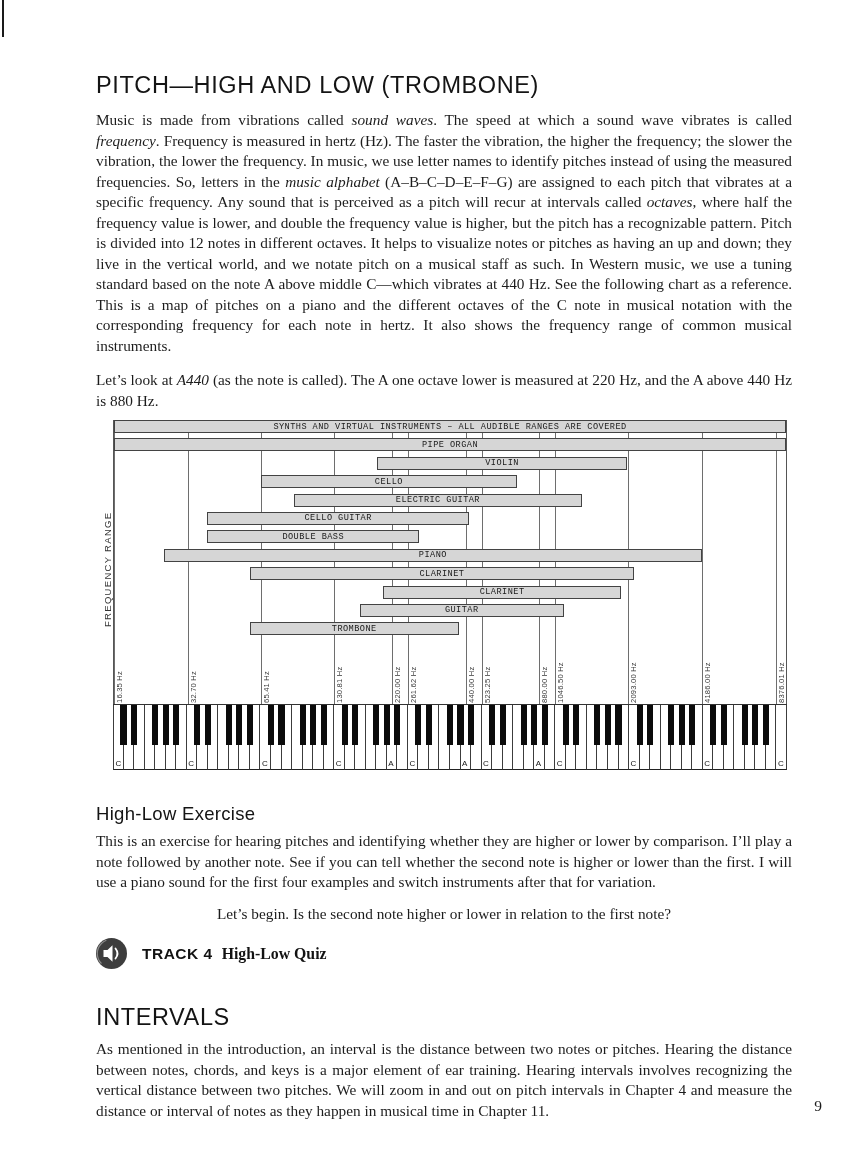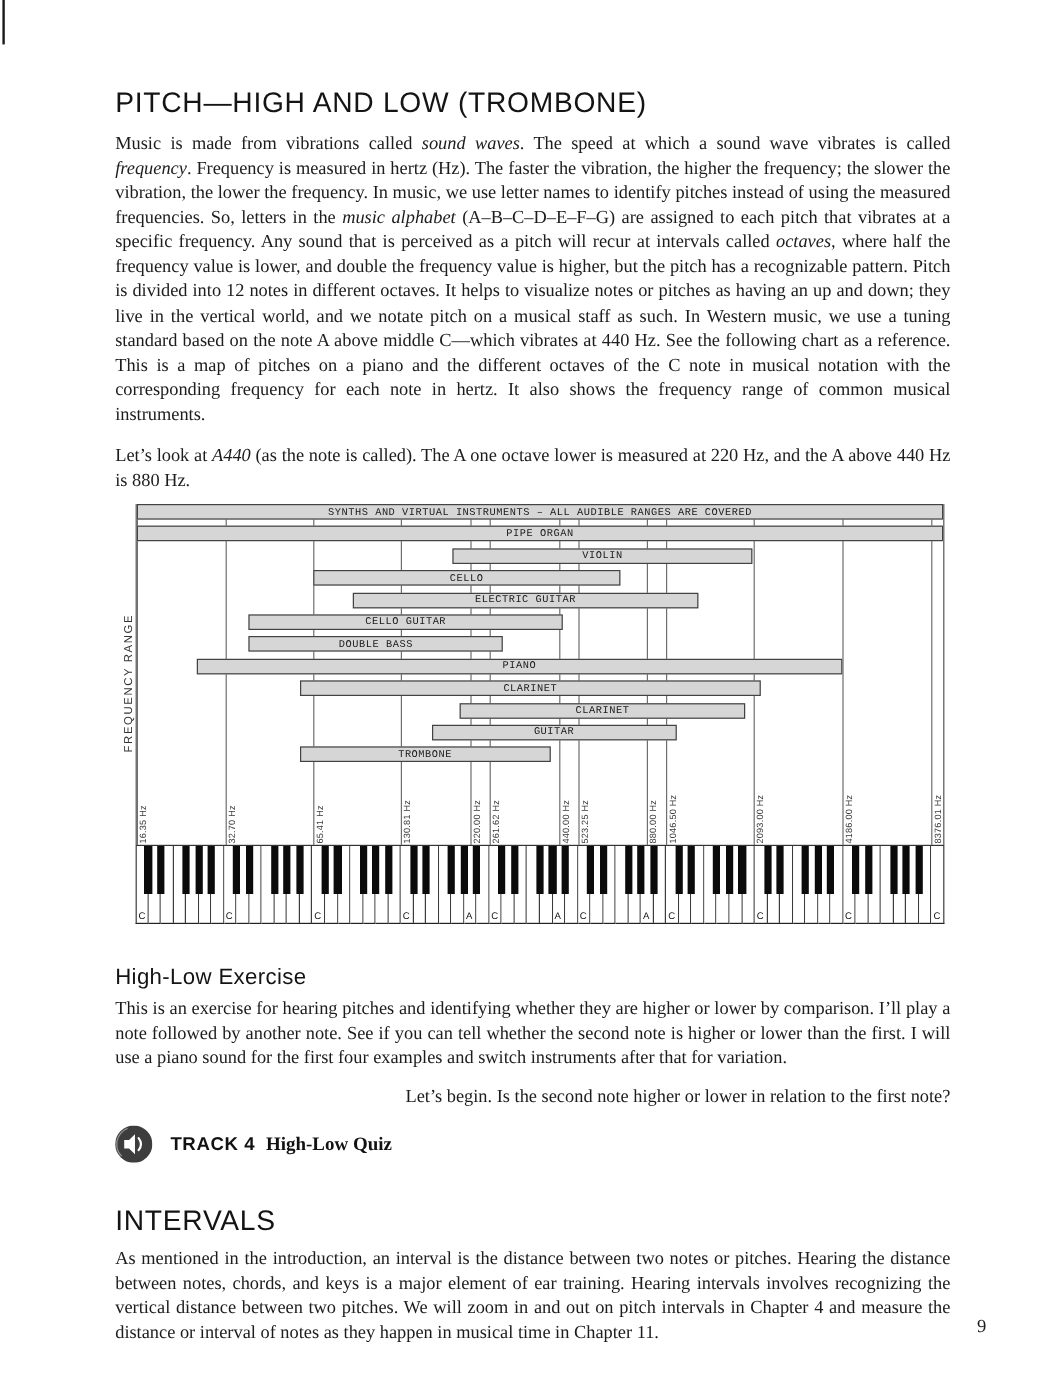--- a/index.html
+++ b/index.html
@@ -46,21 +46,21 @@
   .wkey.first{border-left:1px solid #3c3c3c;}
   .wkey .note{position:absolute;bottom:1px;left:1.5px;font-size:8px;color:#111;font-family:"Liberation Sans", sans-serif;}
   .bkey{position:absolute;top:0;height:40px;background:#0b0b0b;z-index:2;}
 
   
   .h2{
     font-family:"Liberation Sans", sans-serif;font-weight:400;font-size:18.5px;
     color:#141414;margin:33px 0 0 0;letter-spacing:0.3px;
   }
   .p-hl{margin-top:6px;}
-  .p-prompt{margin-top:11px;text-align:right;}
+  .p-prompt{margin-top:11px;text-align:center;}
   .track-row{display:flex;align-items:center;margin-top:14px;}
   .track-icon{width:31px;height:31px;flex:0 0 31px;}
   .track-label{
     font-family:"Liberation Sans", sans-serif;font-weight:bold;font-size:15.5px;
     color:#121212;margin-left:15px;letter-spacing:0.5px;
   }
   .track-title{font-weight:bold;font-size:15.8px;color:#121212;margin-left:9px;}
   .h1.intervals{margin-top:35px;}
   .p-intervals{margin-top:8px;}
   .page-number{position:absolute;right:42px;top:1097px;font-size:15.5px;color:#1c1c1c;}

